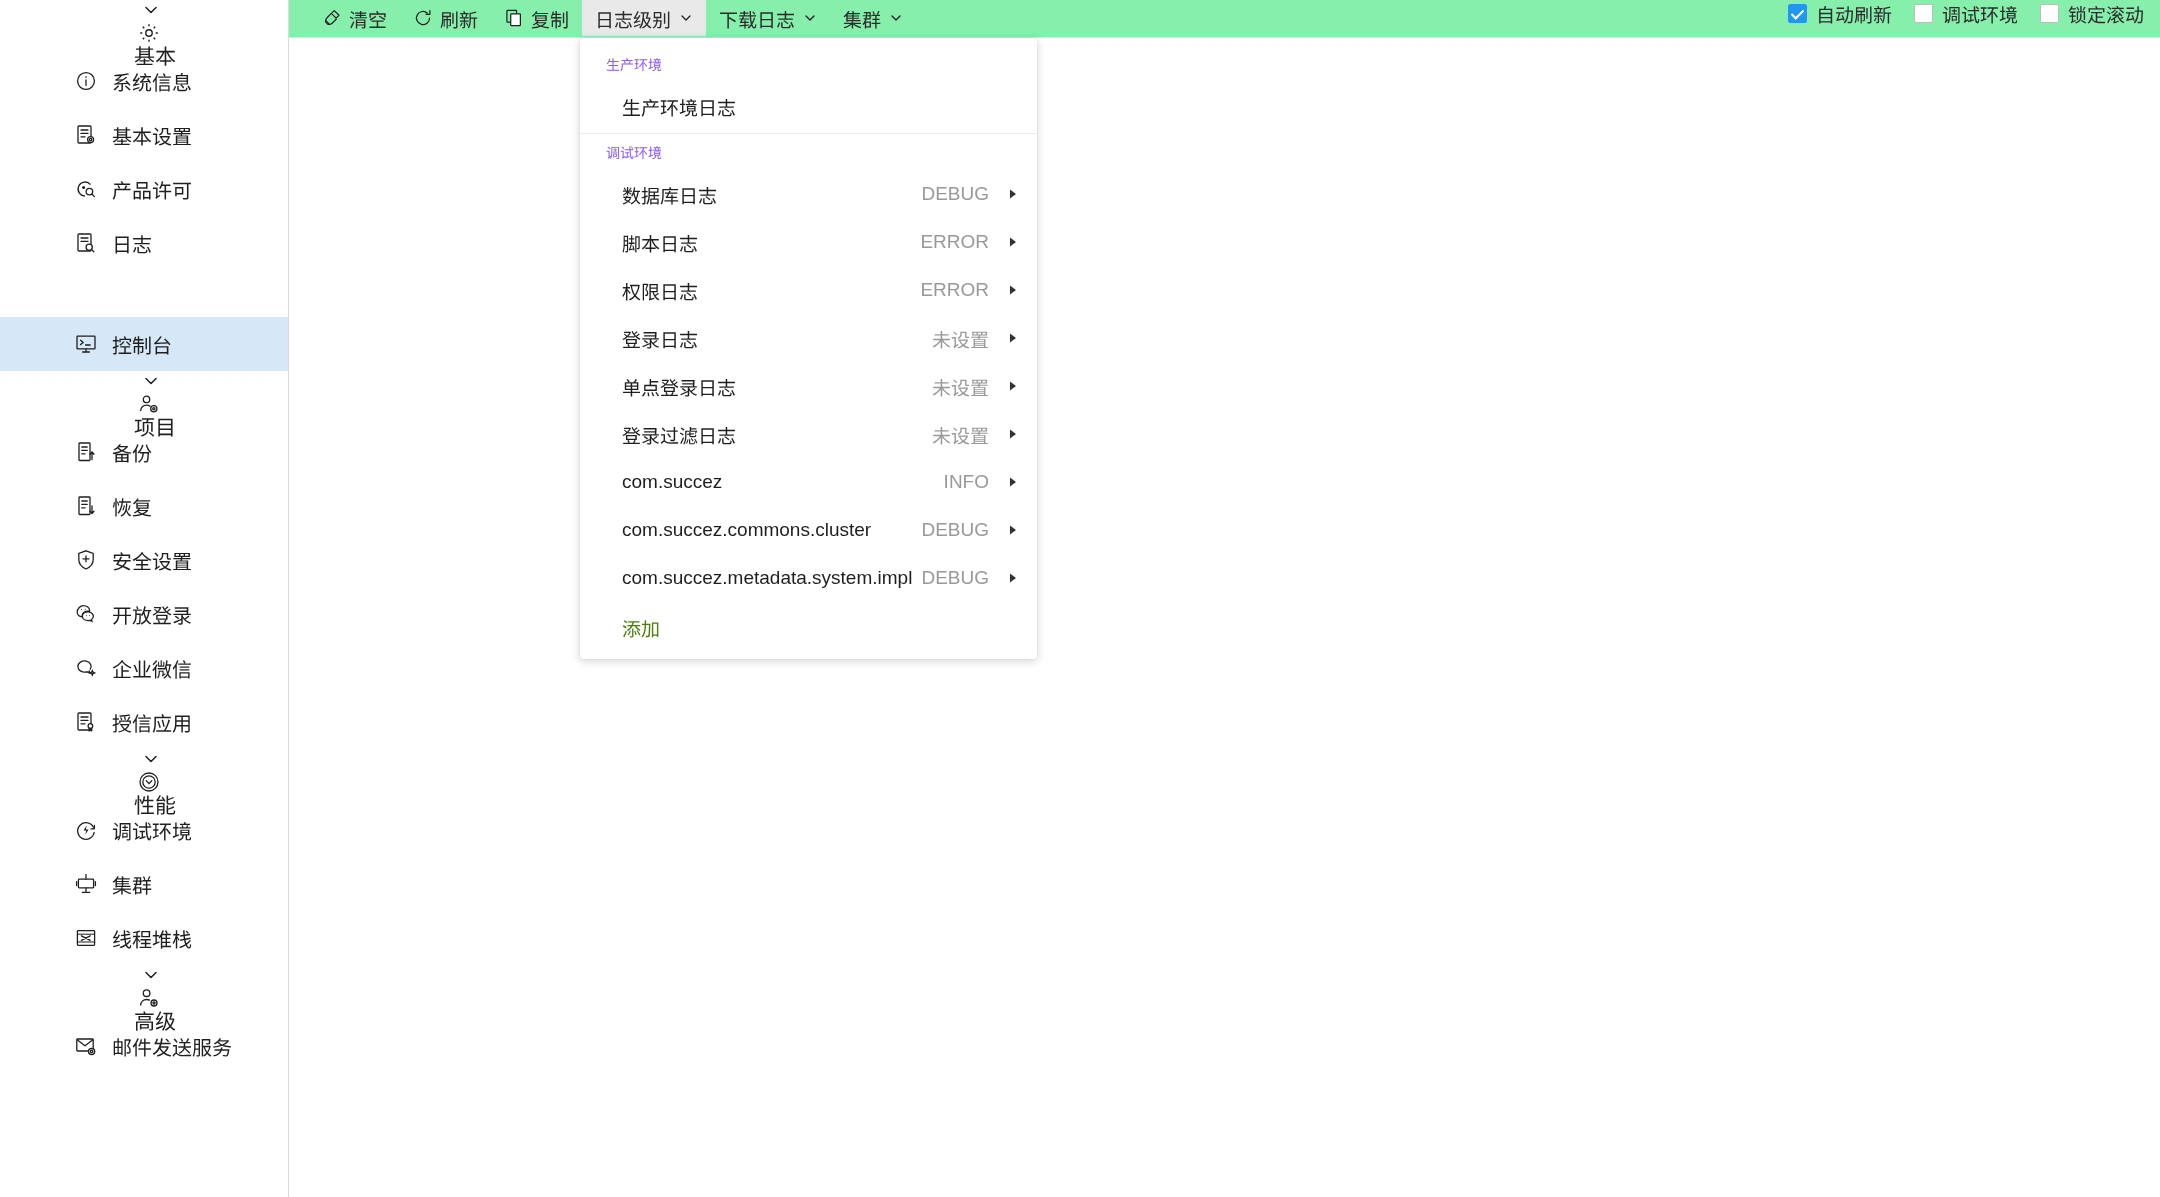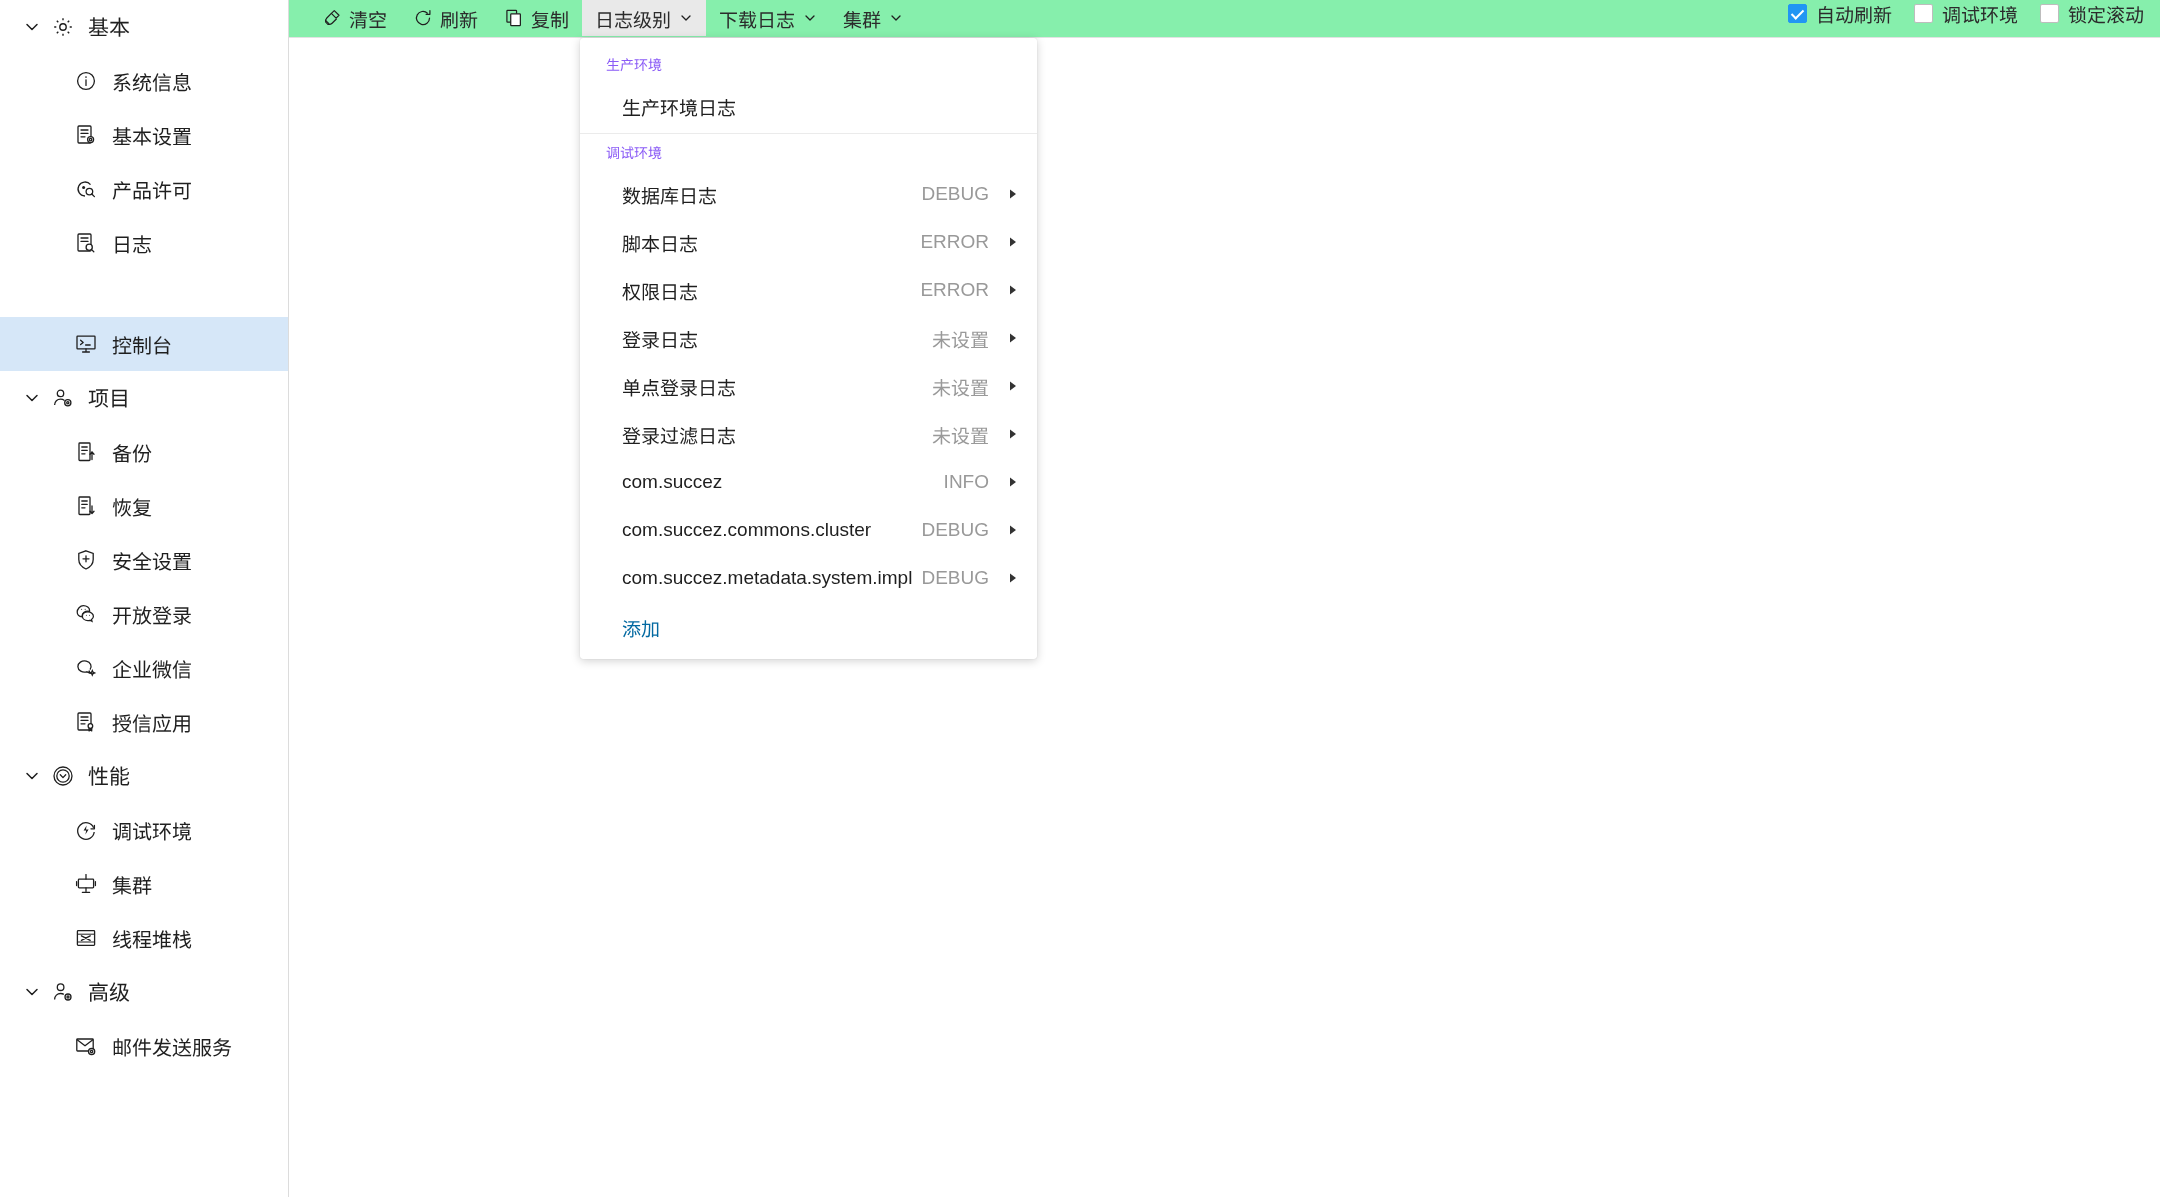--- a/index.html
+++ b/index.html
@@ -31,20 +31,21 @@
 
   .group-header {
     display: flex;
     align-items: center;
     height: 54px;
     padding-left: 22px;
     cursor: pointer;
     color: #1f1f1f;
     font-size: 21px;
     user-select: none;
+    flex-direction: column;
   }
   .group-header .chev {
     width: 20px; height: 20px;
     margin-right: 8px;
     display: inline-flex; align-items: center; justify-content: center;
     flex: 0 0 auto;
   }
   .group-header .gicon {
     width: 26px; height: 26px;
     margin-right: 12px;
@@ -195,21 +196,21 @@
     font-size: 19px;
     padding-right: 18px;
   }
   .dd-item .dd-arrow {
     width: 12px; height: 12px;
     flex: 0 0 auto;
     display: inline-flex; align-items: center; justify-content: center;
   }
   .dd-add {
     font-size: 19px;
-    color: #0369a1;
+    color: #4d7c0f;
     padding: 12px 0 8px 42px;
     cursor: pointer;
     user-select: none;
   }
 </style>
 </head>
 <body>
 
 <div class="app">
 

